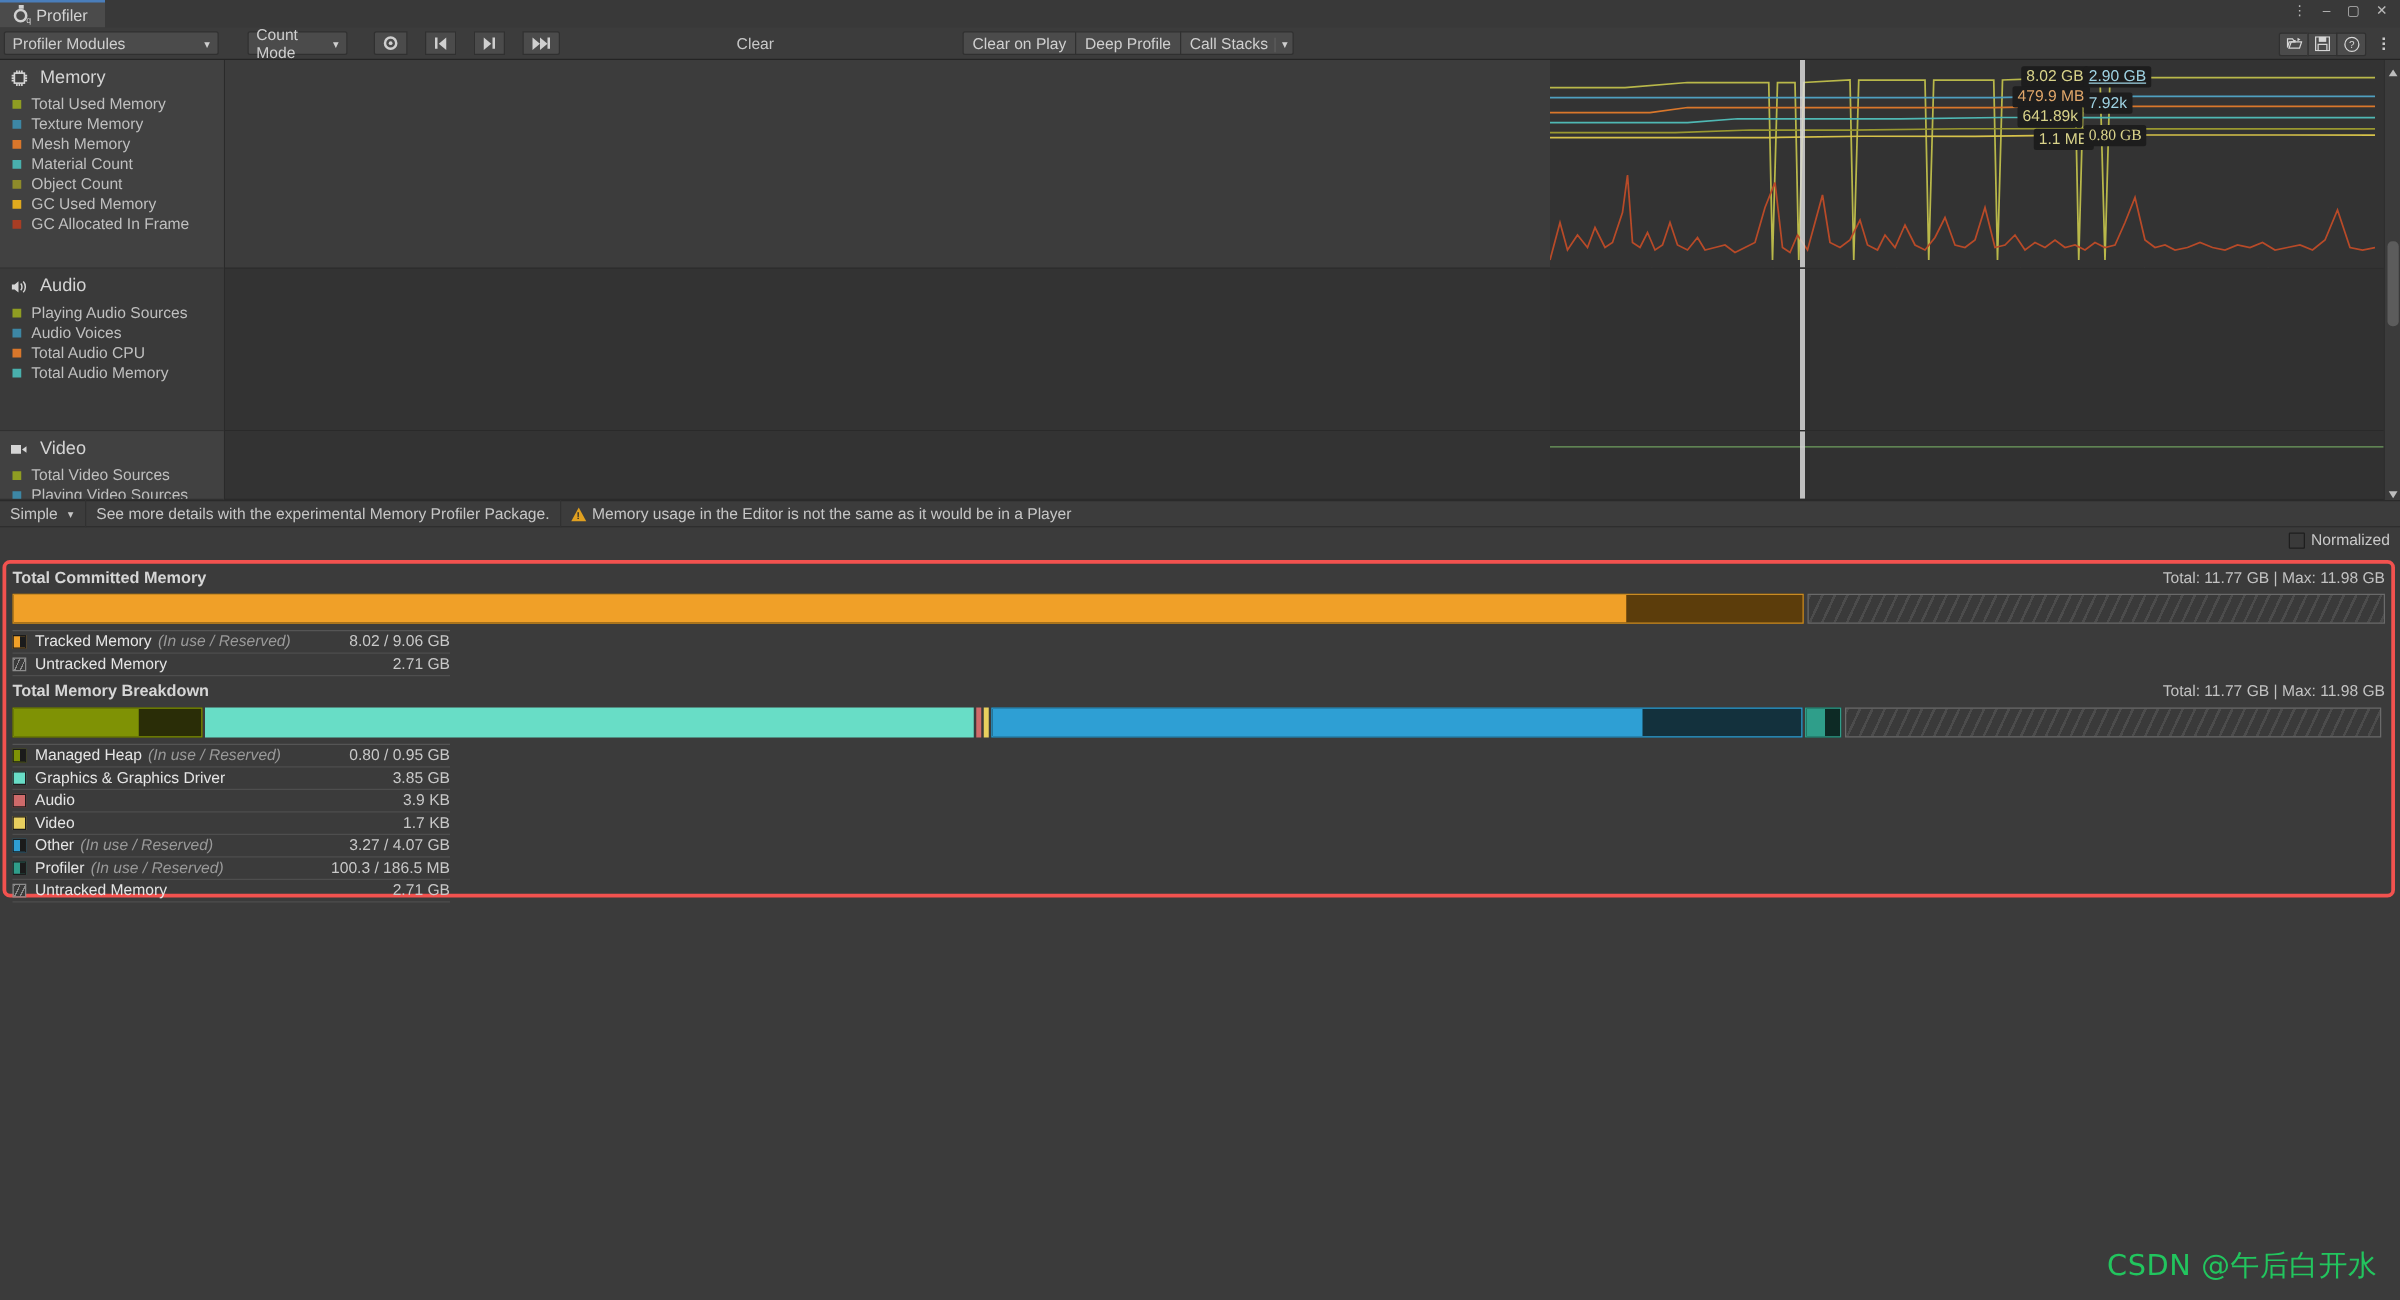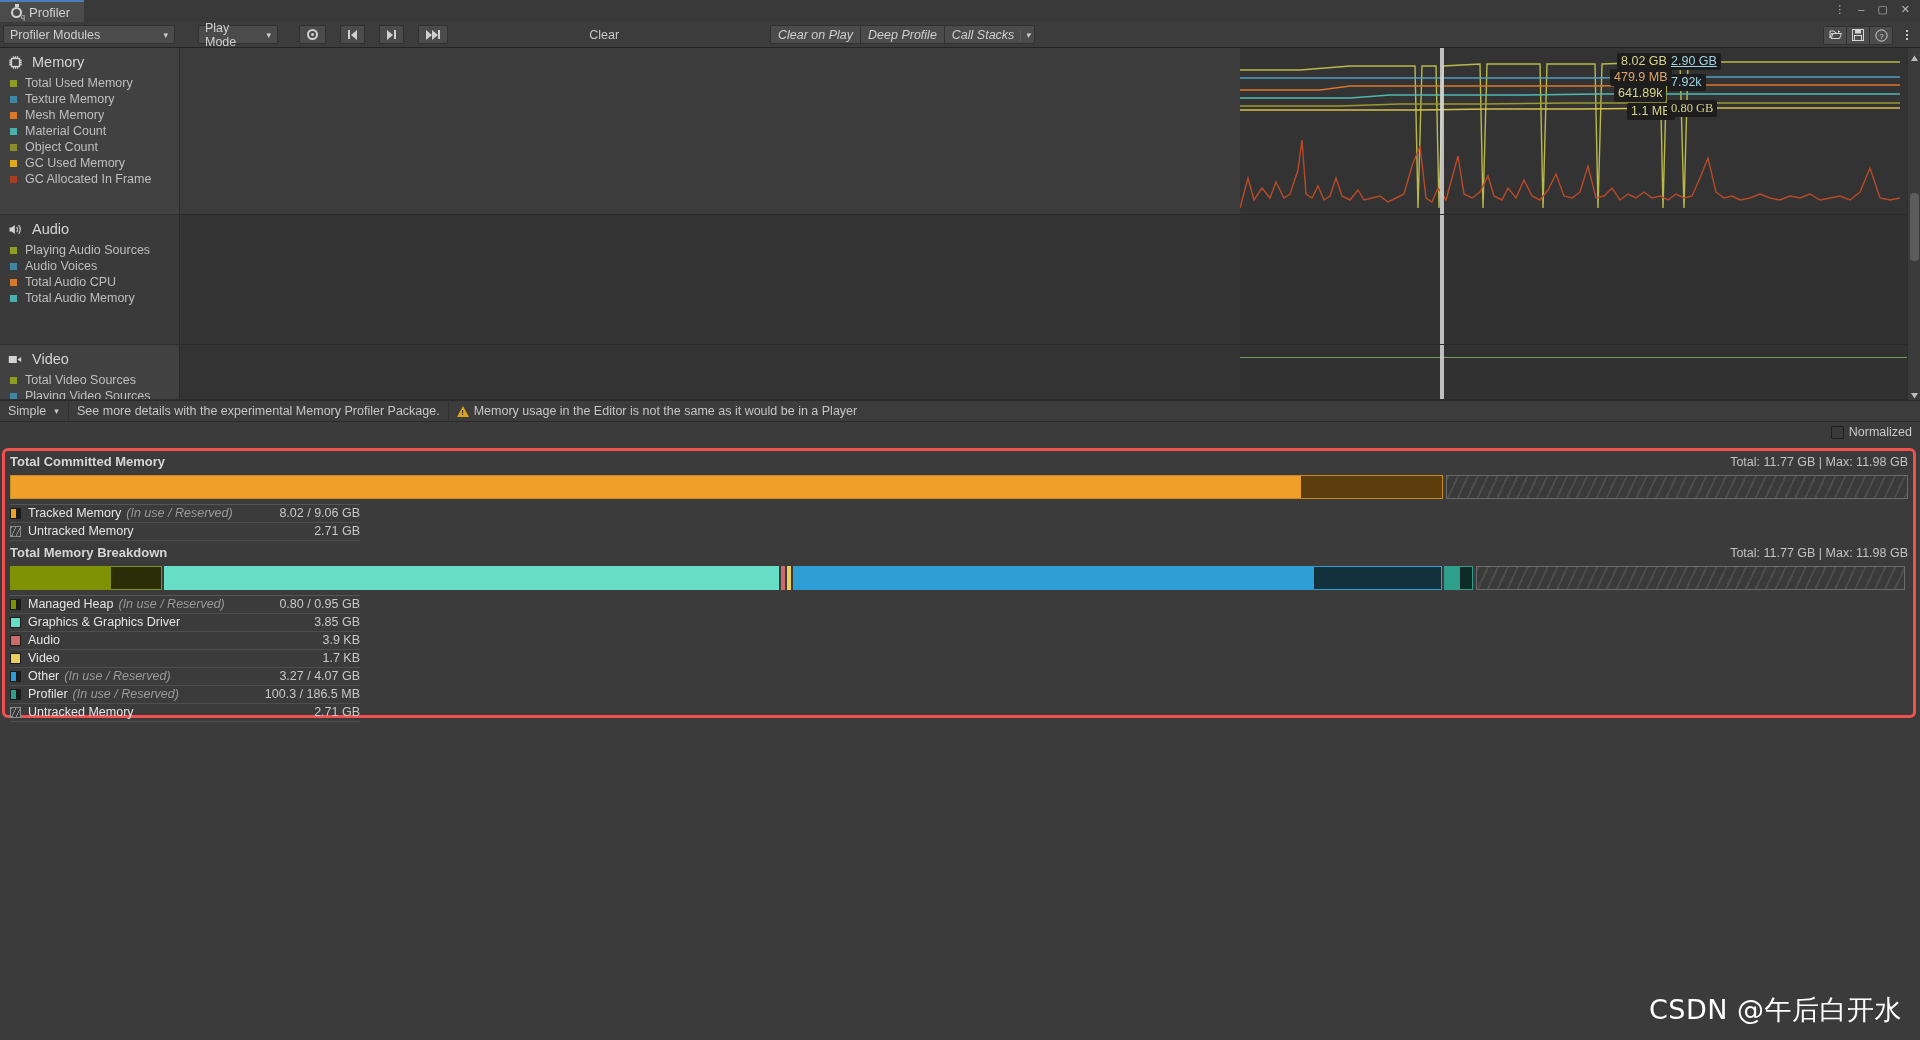--- a/index.html
+++ b/index.html
@@ -43,21 +43,21 @@
   }
   .tb-dd {
     height:19px; background:#4b4b4b; border:1px solid #303030; border-radius:2px;
     display:flex; align-items:center; padding:0 6px; color:#cfcfcf; font-size:12.5px;
     margin-left:3px; position:relative;
   }
   .tb-dd .caret { margin-left:auto; padding-left:10px; font-size:9px; color:#cfcfcf; }
   .tb-btn {
     height:19px; min-width:24px; background:#4b4b4b; border:1px solid #303030;
     display:flex; align-items:center; justify-content:center; color:#cfcfcf;
-    font-size:12.5px; padding:0 7px; margin-left:-1px;font-style:italic;
+    font-size:12.5px; padding:0 7px; margin-left:-1px;
   }
   .tb-btn.first { margin-left:4px; border-radius:2px 0 0 2px; }
   .tb-btn.last { border-radius:0 2px 2px 0; }
   .tb-flat { background:transparent; border:none; color:#c8c8c8; padding:0 8px; font-size:12.5px; }
   .rec-dot { width:11px; height:11px; border-radius:50%; border:2px solid #cfcfcf; position:relative; }
   .rec-dot::after { content:""; position:absolute; left:2px; top:2px; width:3px; height:3px; border-radius:50%; background:#cfcfcf; }
 
   .ic-pill { display:inline-block; width:2px; height:9px; background:#cfcfcf; }
   .ic-tri { width:0;height:0;border-style:solid; }
 
@@ -141,21 +141,21 @@
   .lsw { width:11px;height:11px; margin-right:7px; flex:0 0 11px; border:1px solid #1c1c1c;}
   .lsw.split { position:relative; }
   .lsw.split i { position:absolute; right:0; top:0; bottom:0; width:45%; background:#1b1b1b; }
   .lsw.untracked {
     background:repeating-linear-gradient(115deg,#8c8c8c 0 1px,#3a3a3a 1px 4px);
     border:1px solid #8c8c8c;
   }
 
   .watermark {
     position:absolute; right:18px; bottom:12px;
-    font-size:27px; color:#ffffff; letter-spacing:.5px;
+    font-size:23px; color:#22c55e; letter-spacing:.5px;
     font-family:"DejaVu Sans", sans-serif;
   }
 </style>
 </head>
 <body>
 
 <div id="app">
 
   <div class="titlebar">
     <div class="tab">
@@ -174,21 +174,21 @@
     </div>
   </div>
 
   <div class="toolbar">
     <div class="tb-dd" style="width:172px;">
       <span>Profiler Modules</span>
       <span class="caret">▾</span>
     </div>
 
     <div class="tb-dd" style="width:80px; margin-left:8px;">
-      <span>Play Mode</span>
+      <span>Count Mode</span>
       <span class="caret">▾</span>
     </div>
 
     <div class="tb-btn first" style="margin-left:6px;">
       <span class="rec-dot"></span>
     </div>
     <div class="tb-btn">
       <span style="display:flex;align-items:center;gap:1px;">
         <i class="ic-pill"></i>
         <i class="ic-tri" style="border-width:5px 6px 5px 0;border-color:transparent #cfcfcf transparent transparent;"></i>

